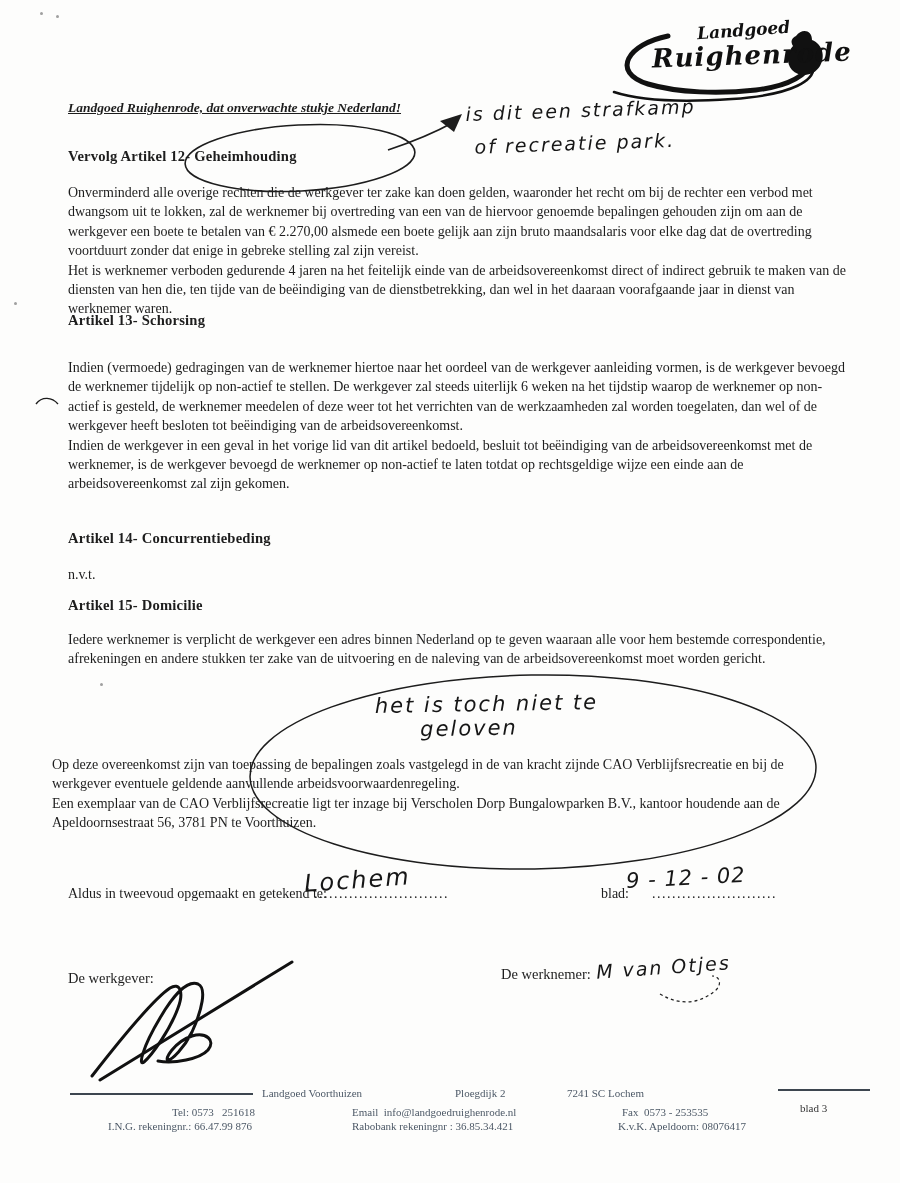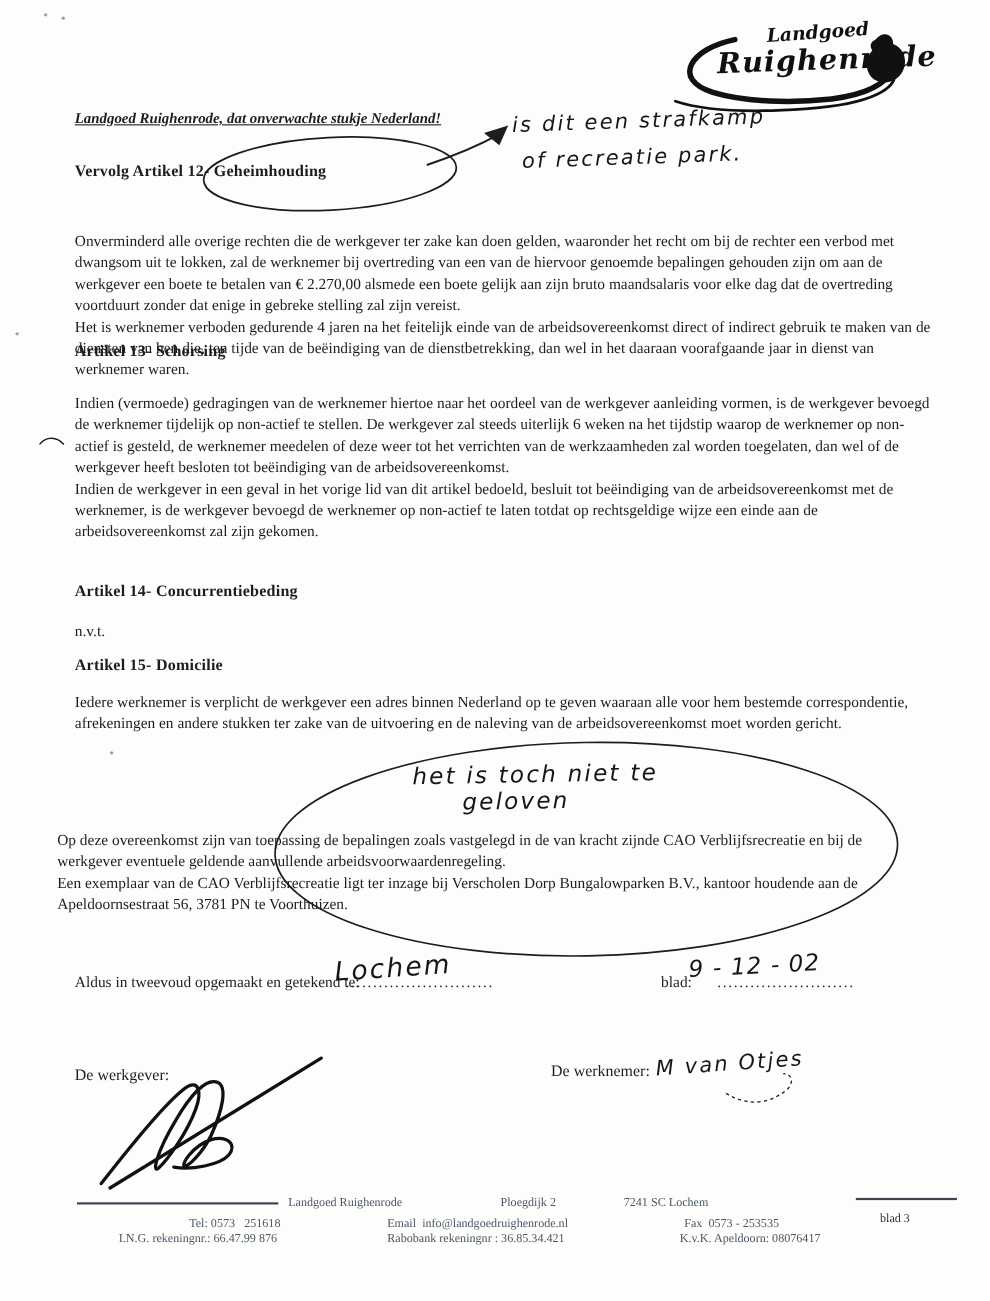--- a/index.html
+++ b/index.html
@@ -62,21 +62,21 @@
   <div class="abs hand" style="left:466px; top:94px; font-size:19px; line-height:33px; transform:rotate(-2deg);">
     <div>is dit een strafkamp</div>
     <div style="margin-left:8px;">of recreatie park.</div>
   </div>
 
   <div class="abs heading" style="left:68px; top:148px;">
     <span>Vervolg Artikel 12-</span>
     <span> </span>
     <span>Geheimhouding</span>
   </div>
-  <div class="abs para" style="left:68px; top:183px;margin-top:28px;">
+  <div class="abs para" style="left:68px; top:183px;">
     <p>Onverminderd alle overige rechten die de werkgever ter zake kan doen gelden, waaronder het recht om bij de rechter een verbod met dwangsom uit te lokken, zal de werknemer bij overtreding van een van de hiervoor genoemde bepalingen gehouden zijn om aan de werkgever een boete te betalen van € 2.270,00 alsmede een boete gelijk aan zijn bruto maandsalaris voor elke dag dat de overtreding voortduurt zonder dat enige in gebreke stelling zal zijn vereist.</p>
     <p>Het is werknemer verboden gedurende 4 jaren na het feitelijk einde van de arbeidsovereenkomst direct of indirect gebruik te maken van de diensten van hen die, ten tijde van de beëindiging van de dienstbetrekking, dan wel in het daaraan voorafgaande jaar in dienst van werknemer waren.</p>
   </div>
 
   <div class="abs heading" style="left:68px; top:312px;text-align:center;">Artikel 13- Schorsing</div>
   <div class="abs para" style="left:68px; top:358px;">
     <p>Indien (vermoede) gedragingen van de werknemer hiertoe naar het oordeel van de werkgever aanleiding vormen, is de werkgever bevoegd de werknemer tijdelijk op non-actief te stellen. De werkgever zal steeds uiterlijk 6 weken na het tijdstip waarop de werknemer op non-actief is gesteld, de werknemer meedelen of deze weer tot het verrichten van de werkzaamheden zal worden toegelaten, dan wel of de werkgever heeft besloten tot beëindiging van de arbeidsovereenkomst.</p>
     <p>Indien de werkgever in een geval in het vorige lid van dit artikel bedoeld, besluit tot beëindiging van de arbeidsovereenkomst met de werknemer, is de werkgever bevoegd de werknemer op non-actief te laten totdat op rechtsgeldige wijze een einde aan de arbeidsovereenkomst zal zijn gekomen.</p>
   </div>
 
@@ -103,21 +103,21 @@
   <div class="abs dots" style="left:652px; top:886px; width:125px; overflow:hidden; white-space:nowrap;">............................</div>
   <div class="abs hand" style="left:626px; top:866px; font-size:21px; transform:rotate(-3deg); letter-spacing:1px;">9 - 12 - 02</div>
 
   <div class="abs" style="left:68px; top:970px; font-size:14.5px;">De werkgever:</div>
   <div class="abs" style="left:487px; top:966px; font-size:14.5px;margin-left:14px;">De werknemer:</div>
   <div class="abs hand" style="left:596px; top:956px; font-size:19px; transform:rotate(-4deg);">M van Otjes</div>
 
   <div class="footer-rule" style="left:70px; top:1093px; width:183px;"></div>
   <div class="footer-rule" style="left:778px; top:1089px; width:92px;"></div>
 
-  <div class="abs footer-txt" style="left:262px; top:1087px;">Landgoed Ruighenrode</div>
+  <div class="abs footer-txt" style="left:262px; top:1087px;">Landgoed Voorthuizen</div>
   <div class="abs footer-txt" style="left:455px; top:1087px;">Ploegdijk 2</div>
   <div class="abs footer-txt" style="left:567px; top:1087px;text-align:center;">7241 SC Lochem</div>
 
   <div class="abs footer-txt" style="left:172px; top:1106px;">Tel: 0573   251618</div>
   <div class="abs footer-txt" style="left:352px; top:1106px;">Email  info@landgoedruighenrode.nl</div>
   <div class="abs footer-txt" style="left:622px; top:1106px;">Fax  0573 - 253535</div>
   <div class="abs footer-txt" style="left:800px; top:1102px; color:#333;">blad 3</div>
 
   <div class="abs footer-txt" style="left:108px; top:1120px;">I.N.G. rekeningnr.: 66.47.99 876</div>
   <div class="abs footer-txt" style="left:352px; top:1120px;">Rabobank rekeningnr : 36.85.34.421</div>

